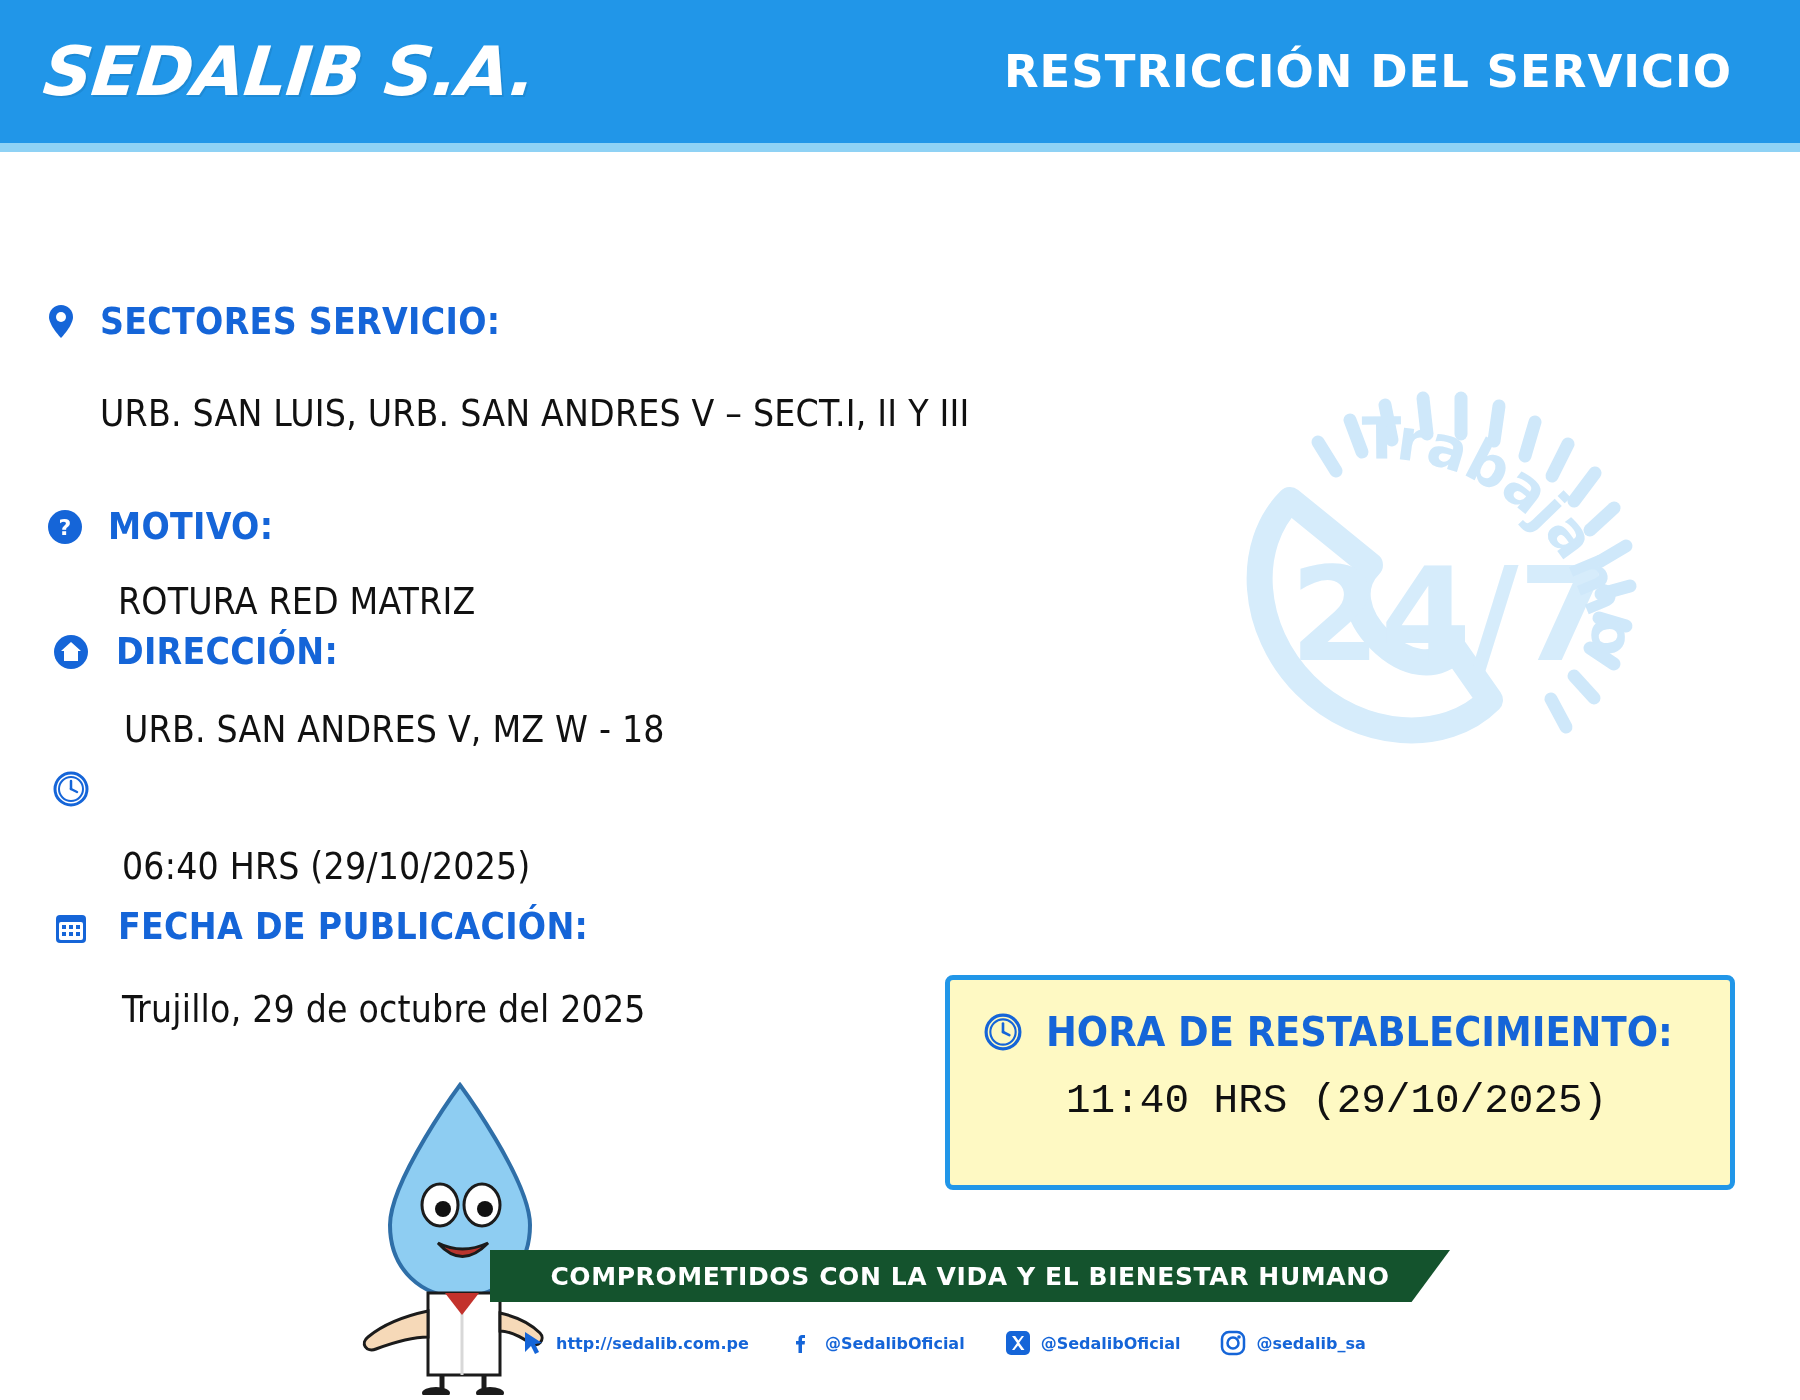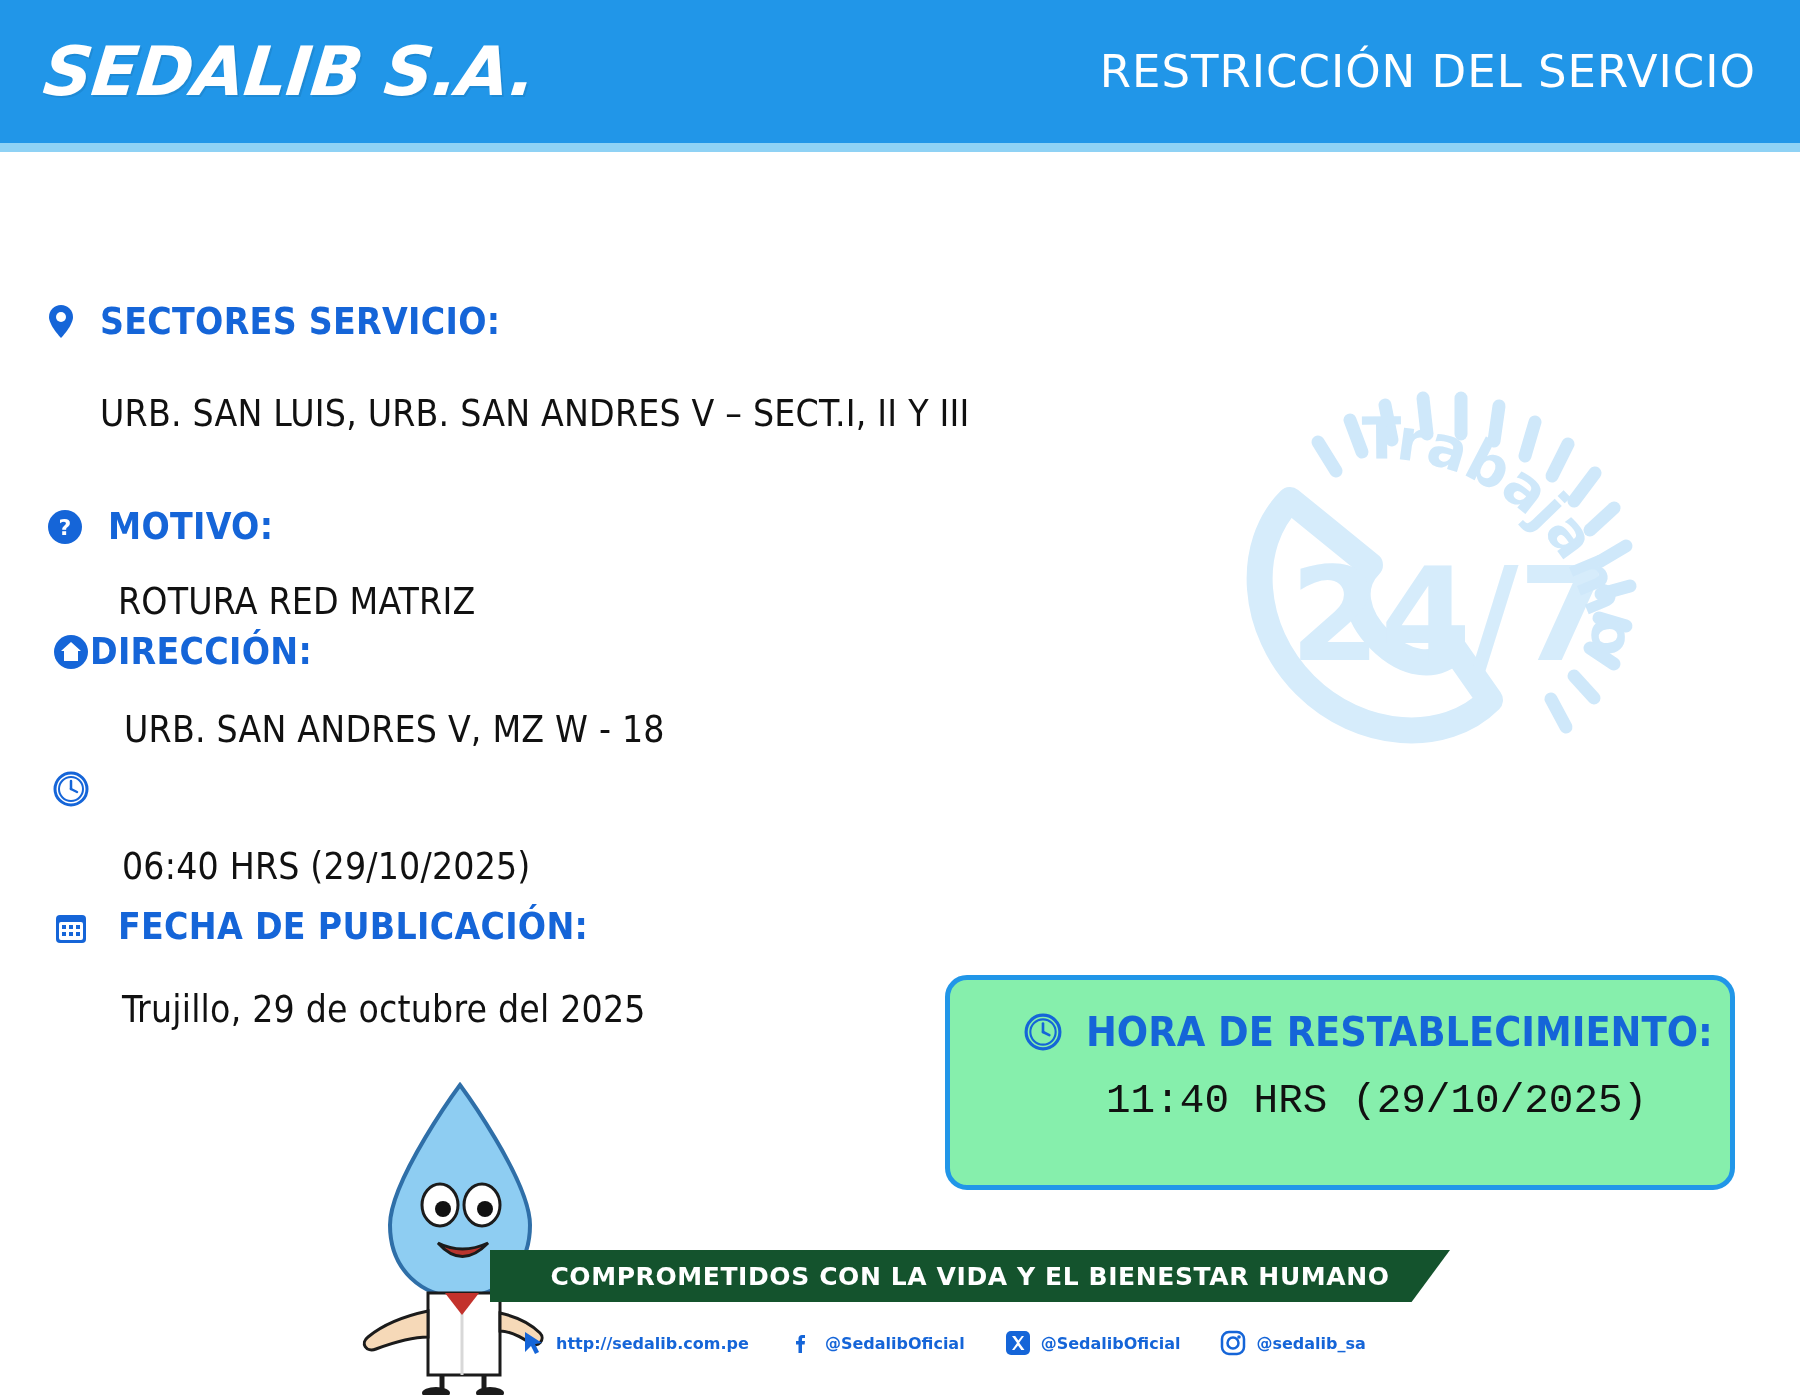--- a/index.html
+++ b/index.html
@@ -34,26 +34,26 @@
     font-size: 68px;
     letter-spacing: -1px;
     font-style: italic;
     transform: skewX(-6deg);
     margin-left: 44px;
     text-shadow: 2px 2px 0 rgba(0,0,0,0.08);
   }
   .header-title {
     color: #ffffff;
     font-family: "DejaVu Sans", sans-serif;
-    font-weight: normal;
+    font-weight: bold;
     font-size: 45px;
     line-height: 1.15;
     text-align: center;
     letter-spacing: 1px;
-    margin-right: 44px;
+    margin-right: 68px;
   }
 
   
   .content { position: absolute; top: 300px; left: 0; width: 1000px; }
 
   .row { display: flex; align-items: center; }
   .icon-badge {
     width: 38px; height: 38px; flex: 0 0 38px;
     display: inline-flex; align-items: center; justify-content: center;
   }
@@ -73,21 +73,21 @@
 
   .blk-sectores { position: absolute; top: 0; left: 42px; }
   .blk-sectores .lbl { margin-left: 20px; }
   .sectores-val { position: absolute; top: 92px; left: 100px; white-space: nowrap; }
 
   .blk-motivo { position: absolute; top: 205px; left: 46px; }
   .blk-motivo .lbl { margin-left: 24px; }
   .motivo-val { position: absolute; top: 280px; left: 118px; }
 
   .blk-direccion { position: absolute; top: 330px; left: 52px; }
-  .blk-direccion .lbl { }
+  .blk-direccion .lbl { margin-left: 26px; }
   .direccion-val { position: absolute; top: 408px; left: 124px; }
 
   .blk-hora { position: absolute; top: 470px; left: 52px; }
   .blk-hora .lbl { margin-left: 26px; }
   .hora-val { position: absolute; top: 545px; left: 122px; }
 
   .blk-fecha { position: absolute; top: 605px; left: 52px; }
   .blk-fecha .lbl { margin-left: 28px; }
   .fecha-val { position: absolute; top: 688px; left: 122px; }
 
@@ -96,23 +96,22 @@
     position: absolute; top: 330px; left: 1140px;
     width: 560px; height: 480px;
     pointer-events: none;
   }
 
   
   .restore-box {
     position: absolute; top: 975px; left: 945px;
     width: 790px; height: 215px;
     border: 5px solid #2196e8;
-    border-radius: 22px;
-    background: #86efac;
-    padding-left: 40px;
+    border-radius: 8px;
+    background: #fef9c3;
   }
   .restore-head {
     display: flex; align-items: center;
     margin: 28px 0 0 34px;
   }
   .restore-title {
     color: #1565d8;
     font-family: "DejaVu Sans Condensed", "DejaVu Sans", sans-serif;
     font-weight: bold;
     font-size: 41px;

